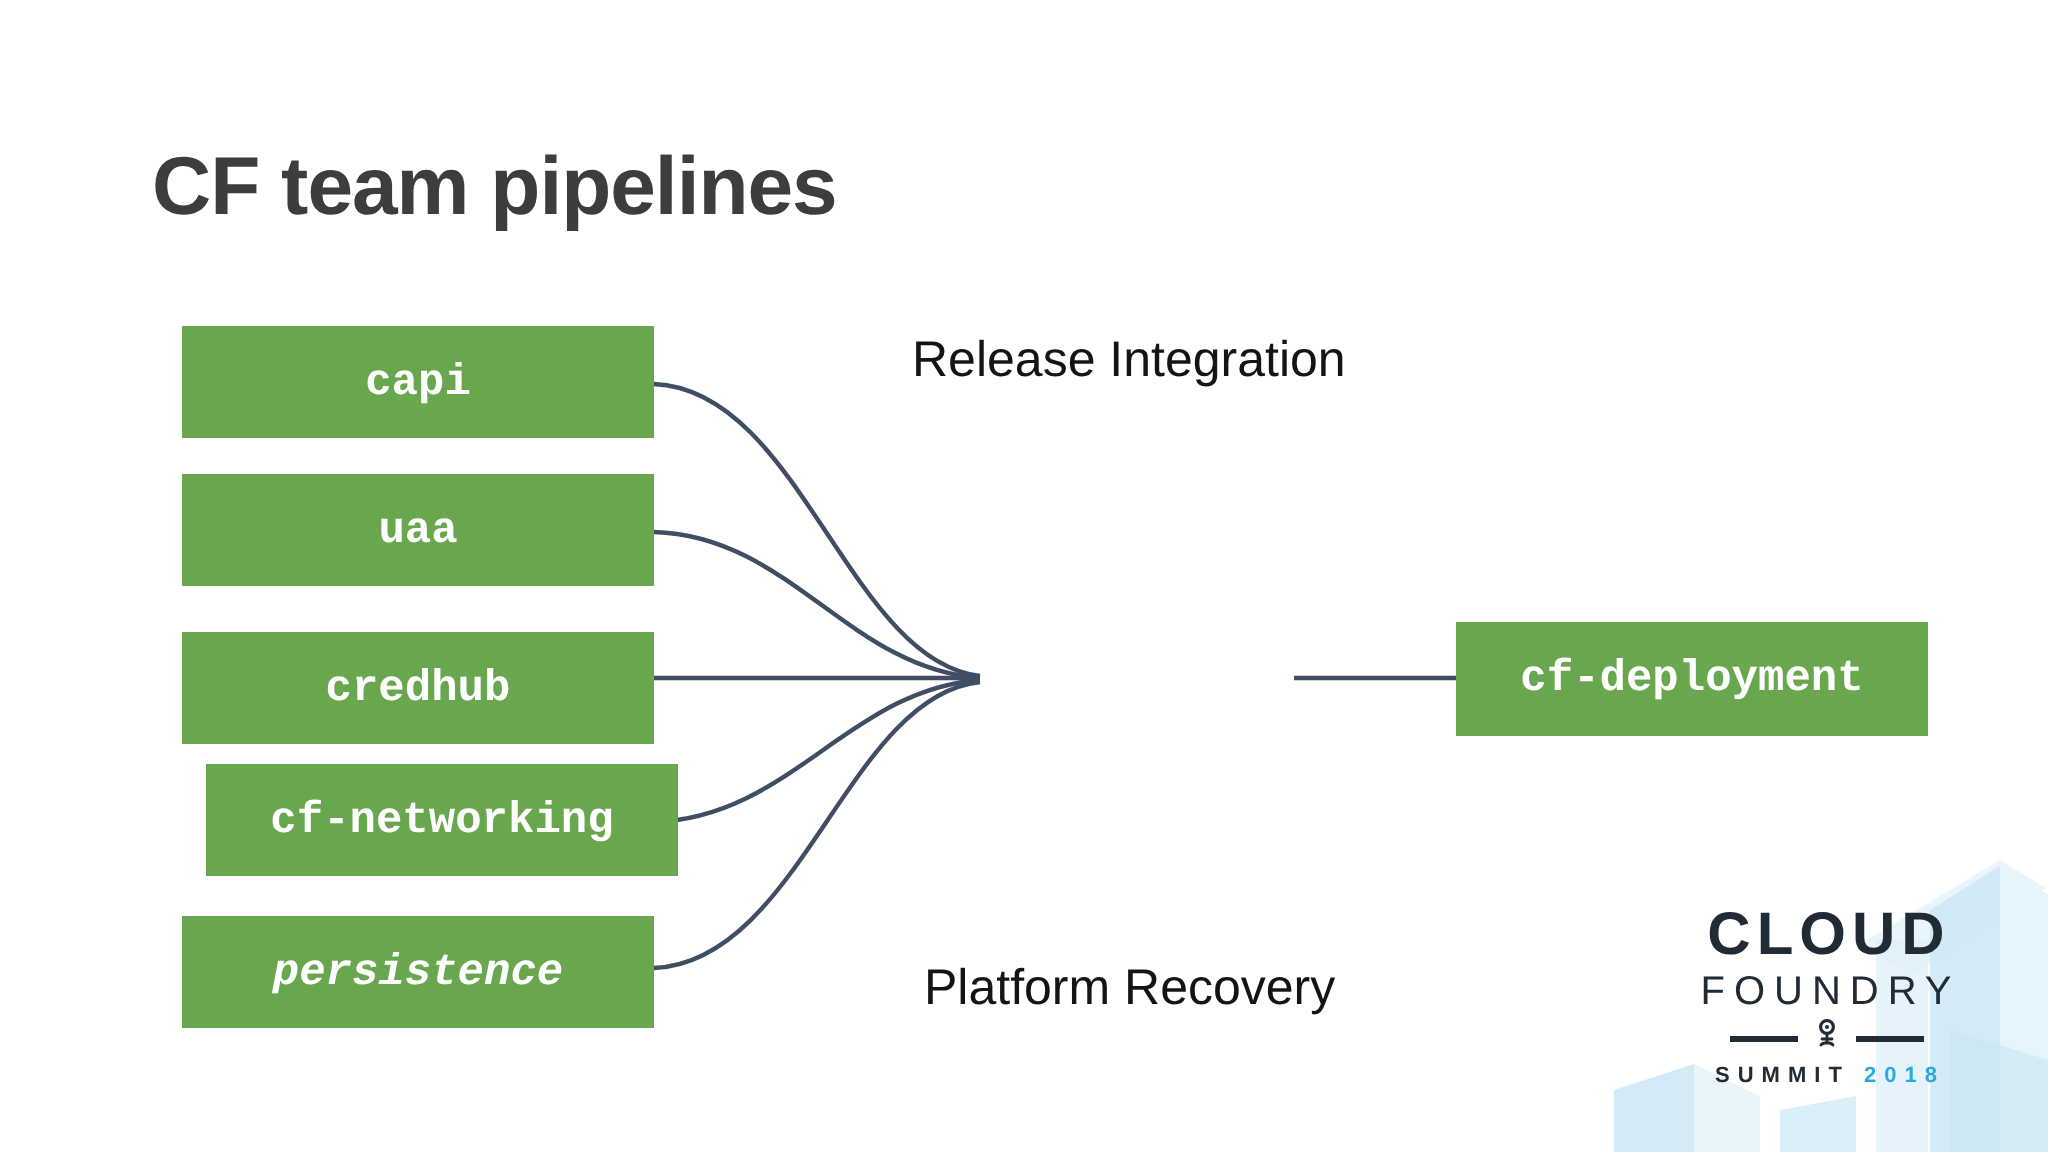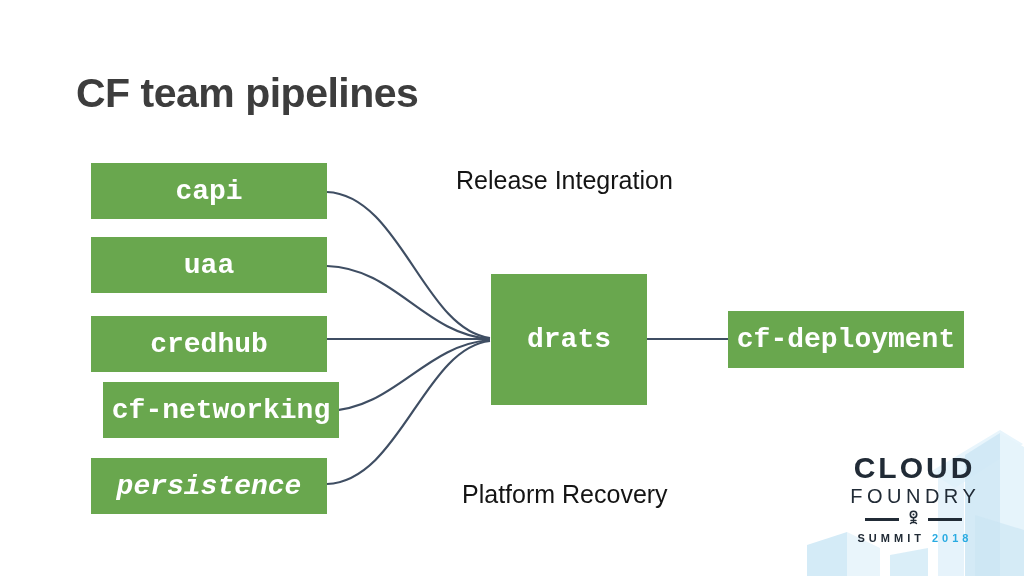--- a/index.html
+++ b/index.html
@@ -27,21 +27,21 @@
     font-size:41px; font-weight:bold;
     letter-spacing:-0.5px;
     color:var(--title-gray);
   }
   .node{
     position:absolute;
     background:var(--green);
     color:#ffffff;
     font-family:"Liberation Mono","DejaVu Sans Mono",monospace;
     font-weight:bold;
-    font-size:28px;
+    font-size:22px;
     display:flex; align-items:center; justify-content:center;
     text-align:center;
   }
   .team{ left:91px; width:236px; height:56px; }
   .team.t0{ top:163px; }
   .team.t1{ top:237px;text-align:right; }
   .team.t2{ top:316px; }
   .team.t3{ top:382px;margin-left:12px; }
   .team.t4{ top:458px;font-style:italic; }
   .hub{ left:491px; top:274px; width:156px; height:131px; }
@@ -113,21 +113,20 @@
     <path d="M 327 484 C 400 481 424 348 490 341"></path>
     <path d="M 647 339 L 728 339"></path>
   </svg>
 
   <div class="node team t0">capi</div>
   <div class="node team t1">uaa</div>
   <div class="node team t2">credhub</div>
   <div class="node team t3">cf-networking</div>
   <div class="node team t4">persistence</div>
 
-  <div class="node hub">drats</div>
   <div class="node output">cf-deployment</div>
 
   <div class="section-label label-top">Release Integration</div>
   <div class="section-label label-bottom">Platform Recovery</div>
 
   <svg class="buildings" viewBox="0 0 234 176">
     <polygon points="140,72 210,30 233,44 165,88" fill="#E8F5FC"></polygon>
     <polygon points="175,55 210,33 210,176 175,176" fill="#CFE8F5" opacity="0.9"></polygon>
     <polygon points="210,33 234,47 234,176 210,176" fill="#E6F4FB"></polygon>
     <rect x="148" y="70" width="26" height="106" fill="#DDEFF9" opacity="0.75"></rect>

